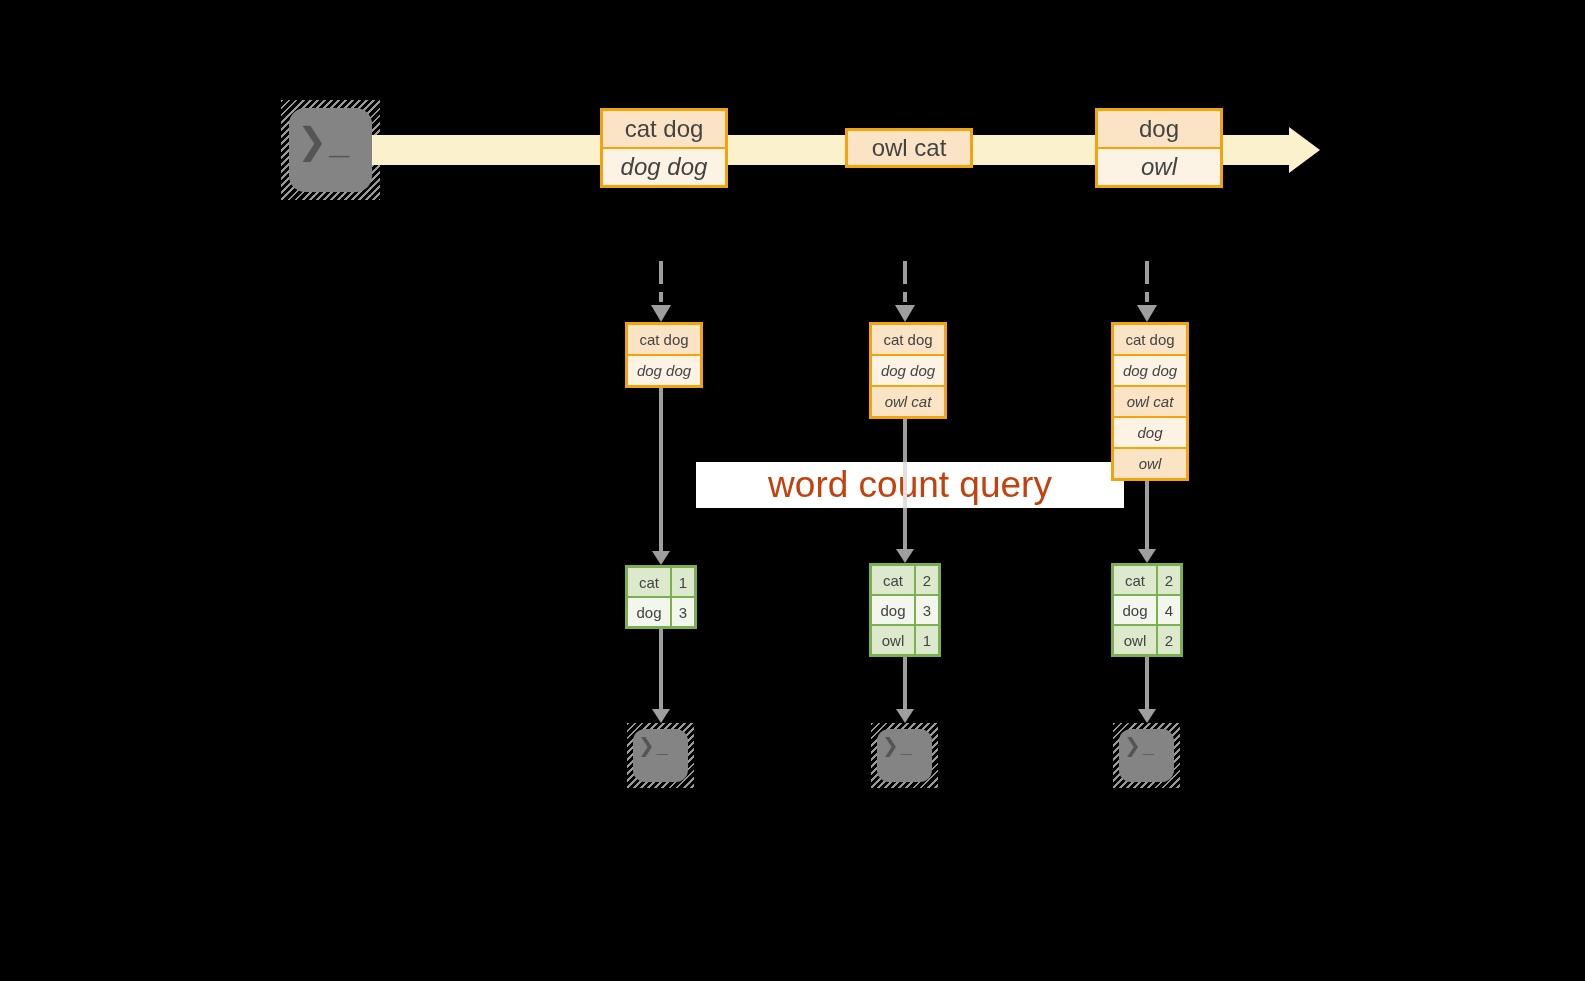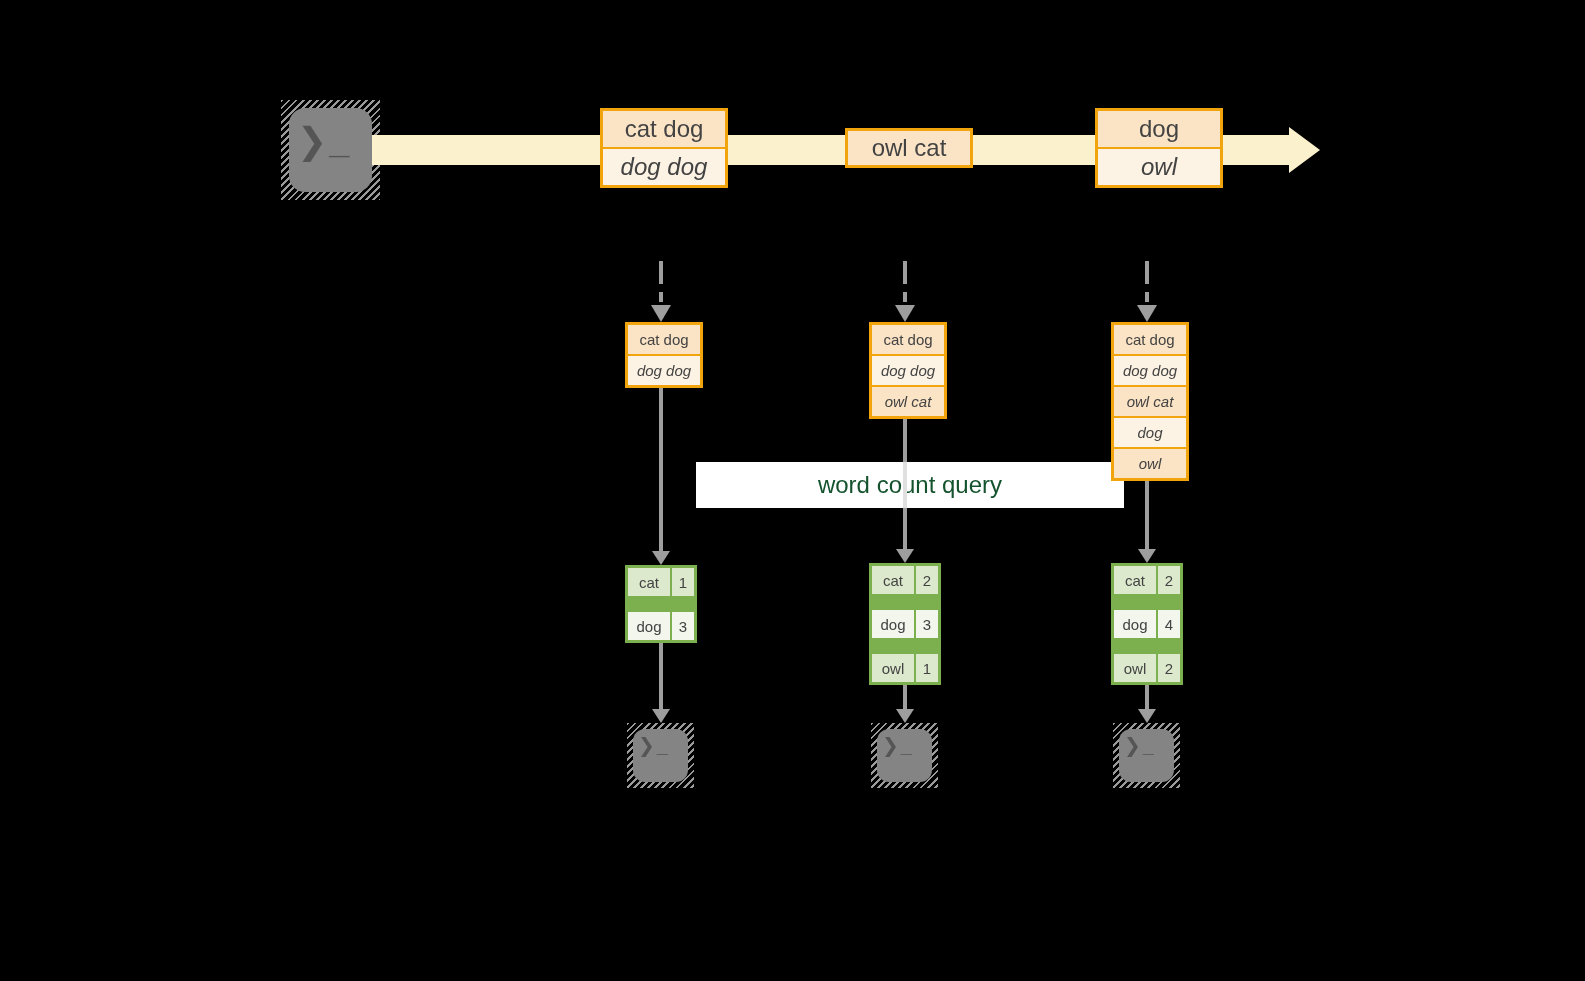--- a/index.html
+++ b/index.html
@@ -33,25 +33,25 @@
   .fill-b{background:#fdf3e4;}
   
   .vline{position:absolute;width:4px;background:#9e9e9e;z-index:1;}
   .vdash{position:absolute;width:4px;background:#9e9e9e;z-index:1;}
   .ahead{position:absolute;width:0;height:0;z-index:1;
     border-left:9px solid transparent;border-right:9px solid transparent;border-top:14px solid #9e9e9e;}
   .ahead.big{border-left-width:10px;border-right-width:10px;border-top-width:17px;}
   
   .query-band{position:absolute;left:696px;top:462px;width:428px;height:46px;background:#fff;z-index:2;
     display:flex;align-items:center;justify-content:center;}
-  .query-label{font-size:24px;color:#14532d;}
+  .query-label{font-size:37px;color:#c2410c;}
   .band-line{position:absolute;left:903px;top:462px;width:4px;height:46px;background:#e0e0e0;z-index:3;}
   
   .ctable{position:absolute;border:3px solid #7cb04e;background:#7cb04e;z-index:4;
-    display:flex;flex-direction:column;gap:16px;}
+    display:flex;flex-direction:column;gap:2px;}
   .crow{display:flex;gap:2px;}
   .ccell{display:flex;align-items:center;justify-content:center;font-size:15px;height:28px;}
   .cword{width:42px;}
   .cnum{width:22px;}
   .fill-g1{background:#dde9cd;}
   .fill-g2{background:#f2f6ed;}
 </style>
 </head>
 <body>
 

